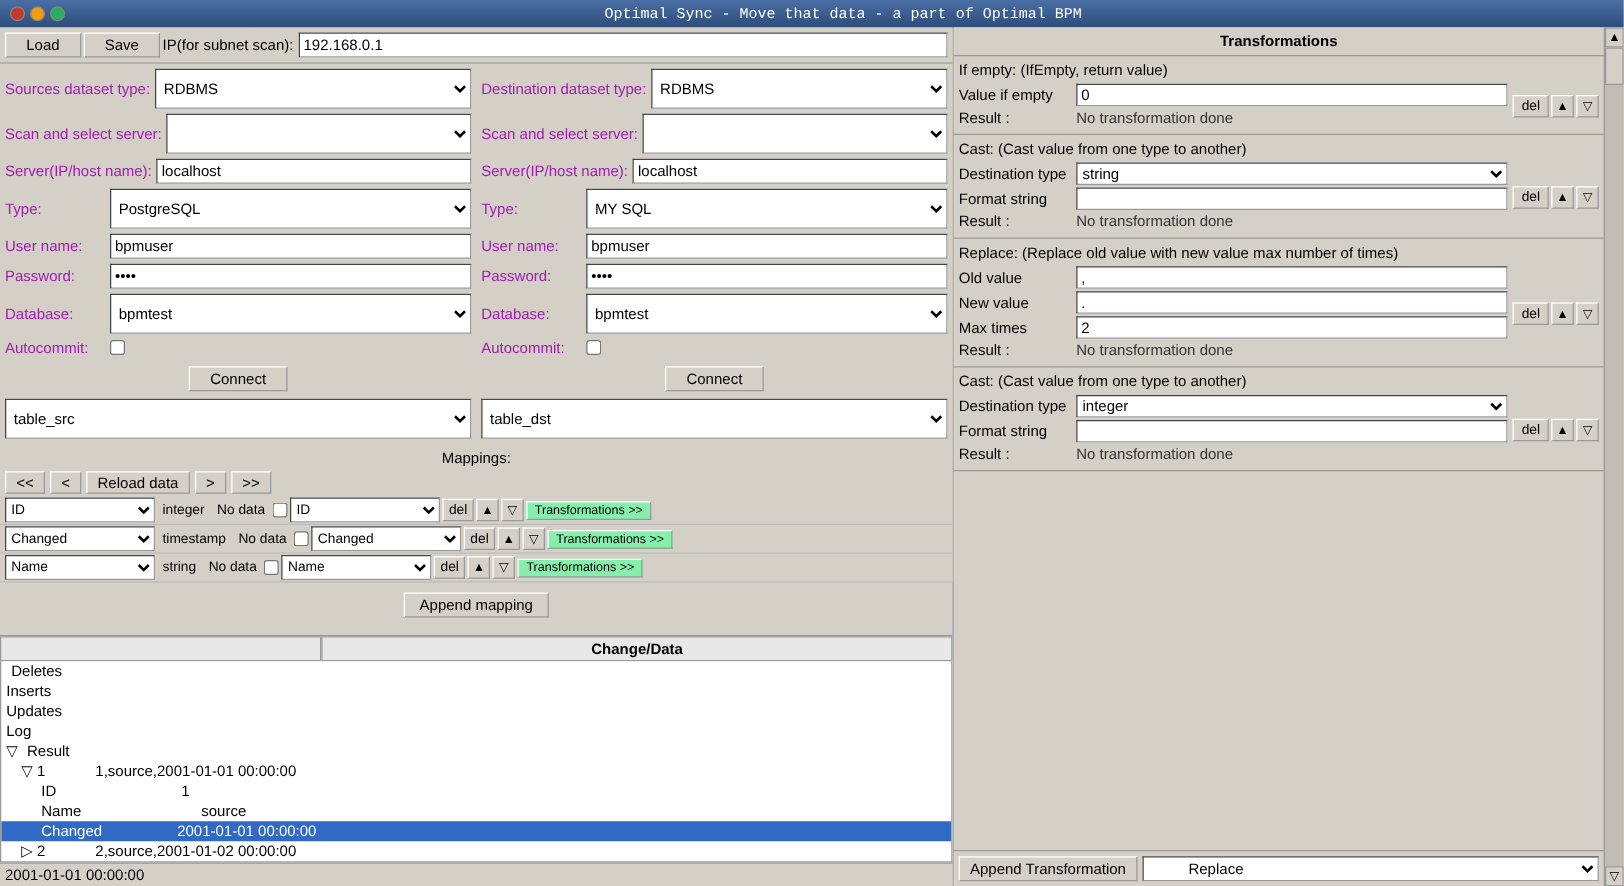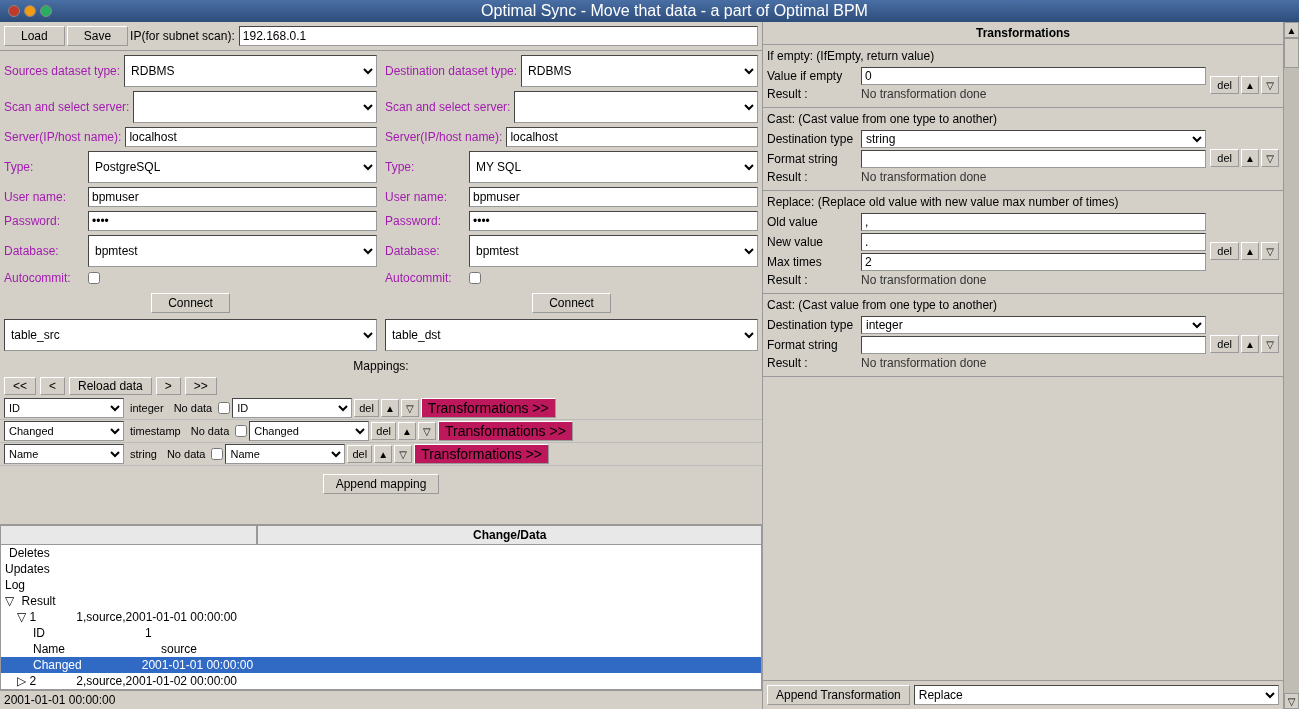--- a/index.html
+++ b/index.html
@@ -15,21 +15,21 @@
       gap: 6px;
     }
     .title-bar-buttons { display: flex; gap: 4px; }
     .tb-btn {
       width: 12px; height: 12px; border-radius: 50%; border: 1px solid #888;
       display: flex; align-items: center; justify-content: center; font-size: 8px;
     }
     .tb-close { background: #c0392b; }
     .tb-min { background: #f39c12; }
     .tb-max { background: #27ae60; }
-    .title-text { flex: 1; text-align: center; font-size: 16px; }
+    .title-text { flex: 1; text-align: center; font-size: 12px; font-family: Liberation Mono, monospace; }
     
     .main-container { display: flex; height: calc(709px - 22px); }
     
     .left-panel { flex: 1; display: flex; flex-direction: column; border-right: 1px solid #999; }
     
     .toolbar { display: flex; gap: 2px; padding: 4px; background: #d4d0c8; border-bottom: 1px solid #999; }
     .toolbar-btn {
       padding: 2px 16px; background: #d4d0c8;
       border: 1px solid #999; border-top-color: #fff; border-left-color: #fff;
       cursor: pointer; font-size: 12px;
@@ -73,23 +73,23 @@
       padding: 1px 4px; background: #d4d0c8;
       border: 1px solid #999; border-top-color: #fff; border-left-color: #fff;
       cursor: pointer; font-size: 11px; height: 18px;
     }
     .arrow-btn {
       width: 18px; height: 18px; background: #d4d0c8;
       border: 1px solid #999; border-top-color: #fff; border-left-color: #fff;
       cursor: pointer; font-size: 10px; display: flex; align-items: center; justify-content: center;
     }
     .trans-btn {
-      padding: 1px 6px; background: #be185d;
-      border: 1px solid #999; border-top-color: #fff; border-left-color: #fff;
-      cursor: pointer; font-size: 14px;
+      padding: 1px 6px; background: #86efac;
+      border: 1px solid #999; border-top-color: #fff; border-left-color: #fff;
+      cursor: pointer; font-size: 10px;
     }
     .checkbox { width: 12px; height: 12px; }
     
     .append-mapping-btn {
       display: block; margin: 4px auto; padding: 2px 12px;
       background: #d4d0c8; border: 1px solid #999;
       border-top-color: #fff; border-left-color: #fff; cursor: pointer;
     }
     
     .preview-section { display: flex; flex-direction: column; border-top: 1px solid #999; }
@@ -131,21 +131,21 @@
       width: 18px; height: 18px; background: #d4d0c8;
       border: 1px solid #999; border-top-color: #fff; border-left-color: #fff;
       cursor: pointer; font-size: 10px; display: flex; align-items: center; justify-content: center;
     }
     
     .append-trans-bar { display: flex; align-items: center; gap: 4px; padding: 4px; margin-top: auto; border-top: 1px solid #999; }
     .append-trans-btn {
       padding: 2px 8px; background: #d4d0c8;
       border: 1px solid #999; border-top-color: #fff; border-left-color: #fff; cursor: pointer;
     }
-    .append-trans-select { height: 20px; border: 1px inset #999; background: white; flex: 1; }
+    .append-trans-select { height: 20px; border: 1px inset #999; background: white; flex: 1; padding-left: 32px; }
     
     .scrollbar-v { width: 16px; background: #d4d0c8; border-left: 1px solid #999; display: flex; flex-direction: column; }
     .scroll-btn { height: 16px; background: #d4d0c8; border: 1px solid #999; display: flex; align-items: center; justify-content: center; cursor: pointer; font-size: 10px; }
     .scroll-track { flex: 1; background: #c0bdb5; }
     .scroll-thumb { width: 100%; height: 30px; background: #d4d0c8; border: 1px solid #999; }
   </style>
 </head>
 <body>
 
 <div class="title-bar">
@@ -335,20 +335,23 @@
         <div style="display:flex;">
           <div class="data-header" style="flex:1;"></div>
           <div class="data-header" style="flex:2; text-align:center;">Change/Data</div>
         </div>
         <div class="data-body" style="height:180px;">
           <div class="tree-row">
             <span class="tree-toggle"></span>
             <span>Deletes</span>
           </div>
           <div class="tree-row">
+            <span>Inserts</span>
+          </div>
+          <div class="tree-row">
             <span>Updates</span>
           </div>
           <div class="tree-row">
             <span>Log</span>
           </div>
           <div class="tree-row">
             <span class="tree-toggle">▽</span>
             <span>Result</span>
           </div>
           <div class="tree-row tree-indent-1" style="display:flex; gap:40px;">

